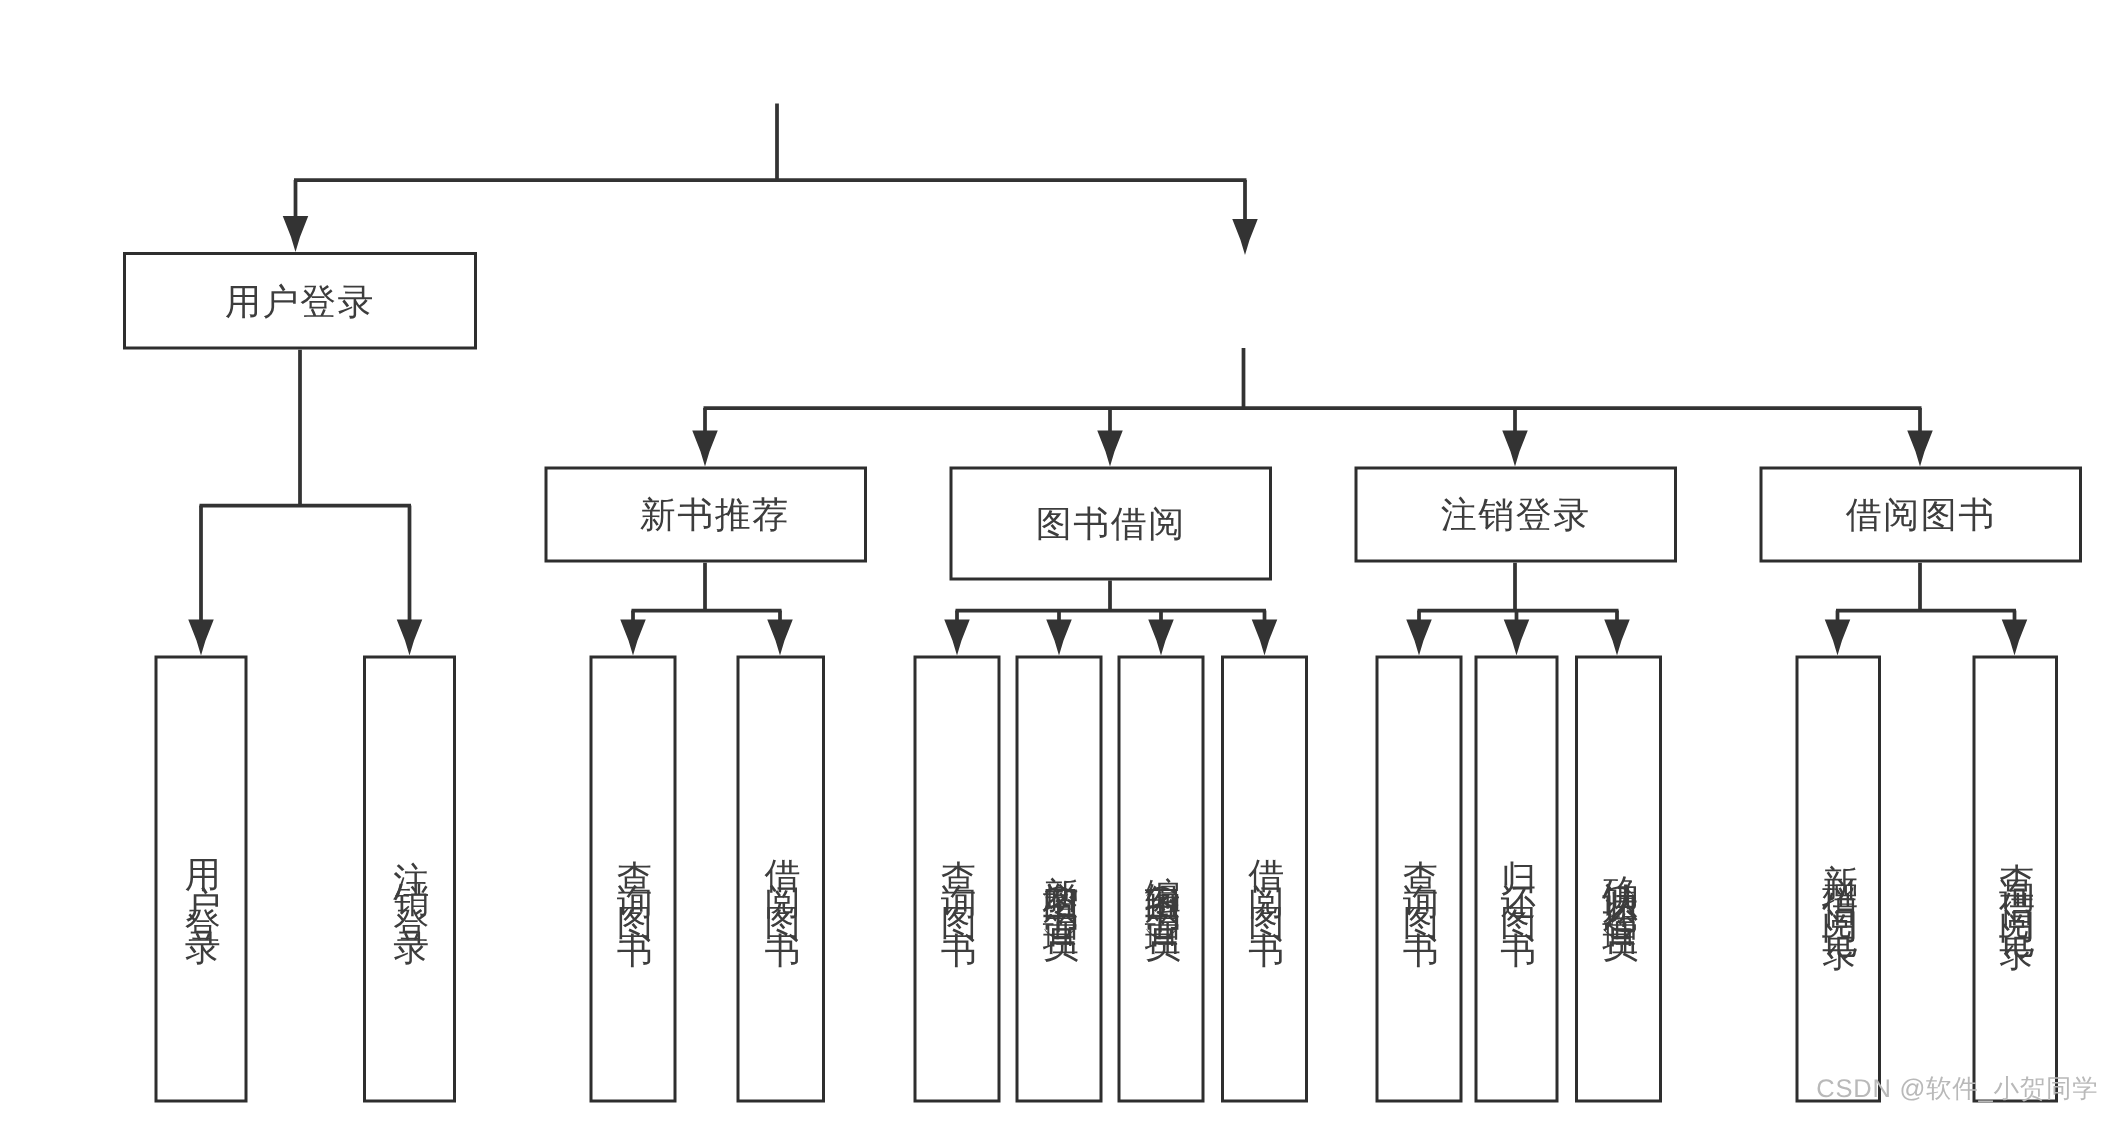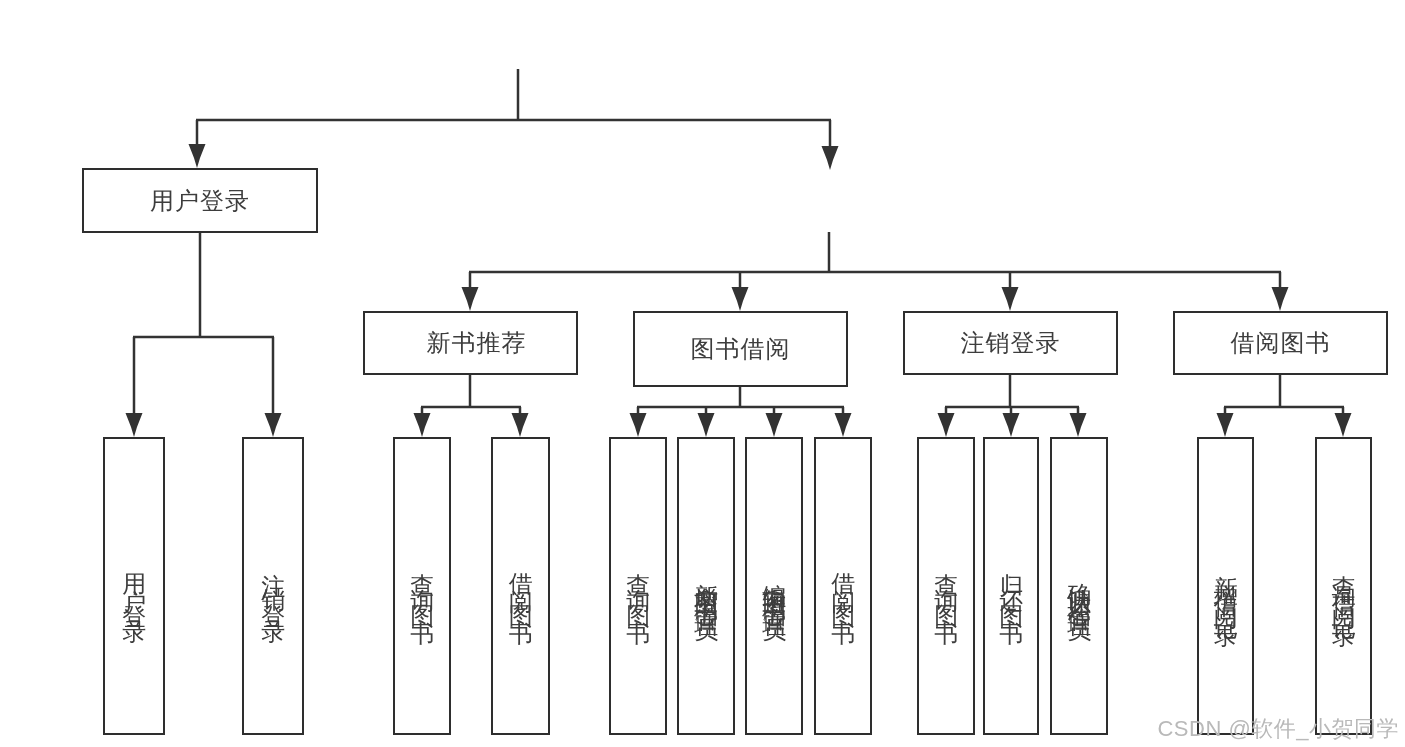--- a/index.html
+++ b/index.html
@@ -46,21 +46,21 @@
     line-height: 1.1;
   }
   .sp-short span { letter-spacing: 16px; }
   .sp-mid   span { letter-spacing: 10px; }
   .sp-long  span { letter-spacing: 5px;  }
   #watermark {
     position: absolute;
     right: 6px;
     top: 714px;
     color: #b9b9b9;
-    font-size: 22px;
+    font-size: 17px;
     letter-spacing: 0.5px;
     z-index: 3;
     white-space: nowrap;
   }
 </style>
 </head>
 <body>
 
 <div id="canvas">
 

